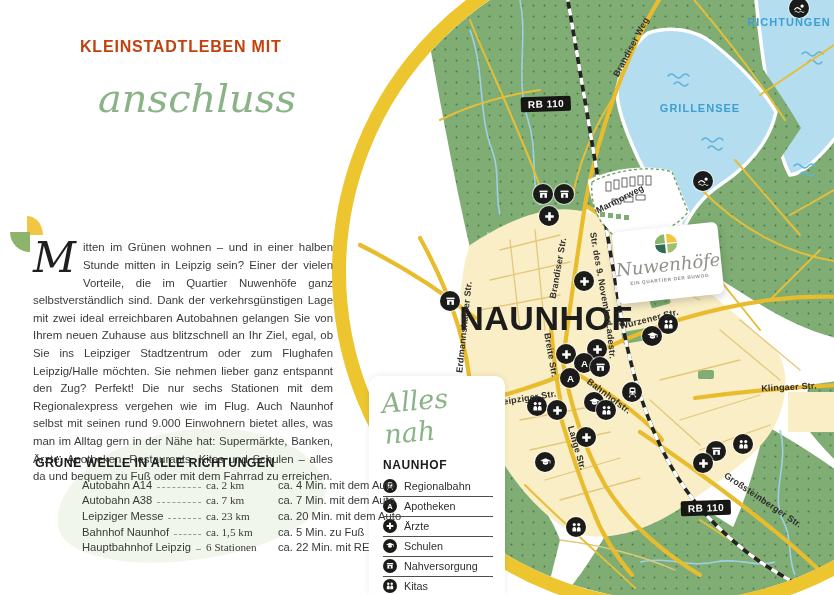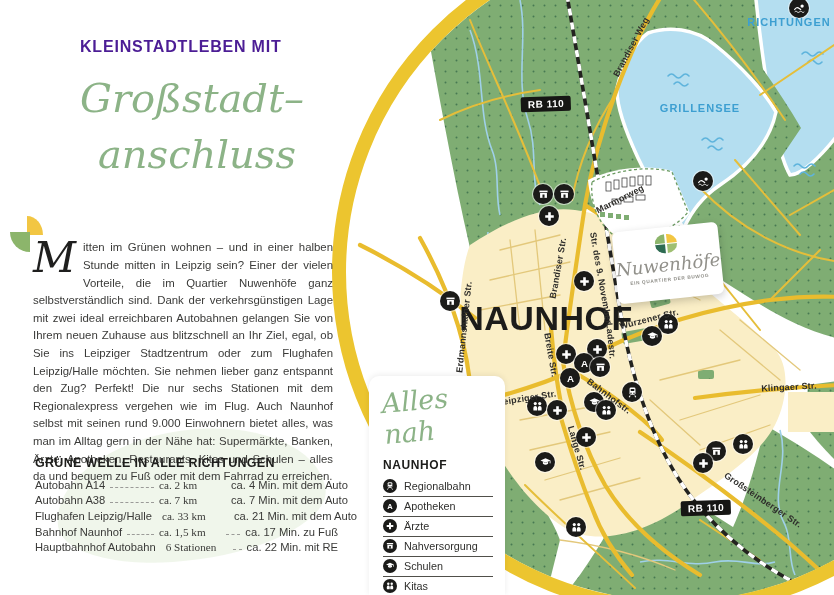--- a/index.html
+++ b/index.html
@@ -38,38 +38,38 @@
                  transform:rotate(-5deg);transform-origin:left center;margin:2px 0 8px;}
   .legend-head{font-size:12px;font-weight:800;letter-spacing:.6px;color:#1c1c1a;margin-bottom:5px;}
   .litem{display:flex;align-items:center;gap:7px;padding:2px 0 3px;border-bottom:1.4px solid #504f4a;}
   .licon{width:14px;height:14px;background:#1b1b19;border-radius:50%;flex:0 0 14px;
          display:flex;align-items:center;justify-content:center;}
   .licon svg{width:10px;height:10px;display:block;}
   .llabel{font-size:10.8px;color:#2f2f2d;}
   
   .left{position:absolute;left:0;top:0;width:360px;height:595px;z-index:4;}
   .eyebrow{position:absolute;left:80px;top:38px;font-size:16px;font-weight:800;
-           letter-spacing:.8px;color:#4c1d95;}
+           letter-spacing:.8px;color:#c2410c;}
   .headline{position:absolute;left:80px;top:70px;font-family:"DejaVu Serif",serif;font-style:italic;
             font-size:40px;color:#8cb387;line-height:56px;}
   .headline .l2{margin-left:18px;}
   .lead-leaf-y{position:absolute;left:27px;top:216px;width:16px;height:19px;background:#f2c643;
                border-radius:0 100% 0 0;}
   .lead-leaf-g{position:absolute;left:10px;top:232px;width:20px;height:20px;background:#8cb56b;
                border-radius:0 0 0 100%;}
   .para{position:absolute;left:33px;top:228px;width:300px;font-size:11.4px;line-height:17.6px;
         text-align:justify;color:#3a3a38;}
   .dropcap{float:left;font-family:"DejaVu Serif",serif;font-style:italic;font-size:42px;
            line-height:34px;margin:2px 7px 0 0;color:#1f1f1e;}
   .leafmark{position:absolute;left:55px;top:430px;width:270px;height:130px;background:#eaf2e3;
             border-radius:50% 50% 50% 50%/60% 60% 40% 40%;transform:rotate(-8deg);z-index:-1;opacity:.7;}
   .ttl{position:absolute;left:35px;top:456px;font-size:12.5px;font-weight:800;letter-spacing:.3px;color:#1d1d1b;}
   #drive-rows{position:absolute;left:35px;top:475px;width:303px;}
   .trow{display:flex;align-items:flex-end;font-size:11.2px;height:15.7px;color:#3a3a38;}
-  .c1{display:flex;flex:0 0 124px;}
+  .c1{display:flex;flex:0 0 124px;margin-left:47px;}
   .place{white-space:nowrap;}
   .lead{flex:1;border-bottom:1.4px dashed #9b9b98;margin:0 5px 3px;}
   .dist{flex:0 0 62px;white-space:nowrap;font-family:Liberation Serif, serif;}
   .time{white-space:nowrap;text-align:right;flex:1;}
 </style>
 </head>
 <body>
 
 <div class="stage">
 
@@ -429,55 +429,54 @@
           <span class="licon">
             <svg viewBox="0 0 14 14" fill="#fff">
               <path d="M5.6 2.4h2.8v3.2h3.2v2.8H8.4v3.2H5.6V8.4H2.4V5.6h3.2Z"></path>
             </svg>
           </span>
           <span class="llabel">Ärzte</span>
         </div>
         <div class="litem">
           <span class="licon">
             <svg viewBox="0 0 14 14" fill="#fff">
+              <path d="M7 2.4 12.4 4.8 7 7.2 1.6 4.8Z"></path>
+              <path d="M4.2 6.2v2.1c1.9 1.5 3.7 1.5 5.6 0V6.2L7 7.5Z"></path>
+              <rect x="11.5" y="4.8" width="0.9" height="3.2" rx="0.4"></rect>
+            </svg>
+          </span>
+          <span class="llabel">Schulen</span>
+        </div>
+        <div class="litem">
+          <span class="licon">
+            <svg viewBox="0 0 14 14" fill="#fff">
               <path d="M2.6 2.8h8.8v1.8H2.6Z"></path>
               <path d="M3.3 5.4h7.4v5.2H3.3Z"></path>
               <rect x="5.9" y="7" width="2.2" height="3.6" fill="#1b1b19"></rect>
             </svg>
           </span>
           <span class="llabel">Nahversorgung</span>
-        </div>
-        <div class="litem">
-          <span class="licon">
-            <svg viewBox="0 0 14 14" fill="#fff">
-              <path d="M7 2.4 12.4 4.8 7 7.2 1.6 4.8Z"></path>
-              <path d="M4.2 6.2v2.1c1.9 1.5 3.7 1.5 5.6 0V6.2L7 7.5Z"></path>
-              <rect x="11.5" y="4.8" width="0.9" height="3.2" rx="0.4"></rect>
-            </svg>
-          </span>
-          <span class="llabel">Schulen</span>
         </div>
         <div class="litem">
           <span class="licon">
             <svg viewBox="0 0 14 14" fill="#fff">
               <circle cx="4.6" cy="3.9" r="1.7"></circle>
               <circle cx="9.4" cy="3.9" r="1.7"></circle>
               <path d="M2.6 11.4V8.8c0-1.6.9-2.4 2-2.4s2 .8 2 2.4v2.6Z"></path>
               <path d="M7.4 11.4V8.8c0-1.6.9-2.4 2-2.4s2 .8 2 2.4v2.6Z"></path>
             </svg>
           </span>
           <span class="llabel">Kitas</span>
         </div>
       </div>
   </div>
 
   <aside class="left">
     <div class="eyebrow">KLEINSTADTLEBEN MIT</div>
     <div class="headline">
-      <div class="l1">Großstadt–</div>
       <div class="l2">anschluss</div>
     </div>
     <div class="lead-leaf-y"></div>
     <div class="lead-leaf-g"></div>
     <p class="para"><span class="dropcap">M</span><span>itten im Grünen wohnen – und in einer halben Stunde mitten in Leipzig sein? Einer der vielen Vorteile, die im Quartier Nuwenhöfe ganz selbstverständlich sind. Dank der verkehrsgünstigen Lage mit zwei ideal erreichbaren Autobahnen gelangen Sie von Ihrem neuen Zuhause aus blitzschnell an Ihr Ziel, egal, ob Sie ins Leipziger Stadtzentrum oder zum Flughafen Leipzig/Halle möchten. Sie nehmen lieber ganz entspannt den Zug? Perfekt! Die nur sechs Stationen mit dem Regionalexpress vergehen wie im Flug. Auch Naunhof selbst mit seinen rund 9.000 Einwohnern bietet alles, was man im Alltag gern in der Nähe hat: Supermärkte, Banken, Ärzte, Apotheken, Restaurants, Kitas und Schulen – alles da und bequem zu Fuß oder mit dem Fahrrad zu erreichen.</span></p>
     <div class="leafmark"></div>
     <div class="ttl">GRÜNE WELLE IN ALLE RICHTUNGEN</div>
     <div id="drive-rows">
         <div class="trow">
           <span class="c1">
@@ -492,39 +491,39 @@
           <span class="c1">
             <span class="place">Autobahn A38</span>
             <span class="lead"></span>
           </span>
           <span class="dist">ca. 7 km</span>
           <span class="lead"></span>
           <span class="time">ca. 7 Min. mit dem Auto</span>
         </div>
         <div class="trow">
           <span class="c1">
-            <span class="place">Flughafen Leipzig/Halle</span>
+            <span class="place">Leipziger Messe</span>
             <span class="lead"></span>
           </span>
-          <span class="dist">ca. 33 km</span>
+          <span class="dist">ca. 23 km</span>
           <span class="lead"></span>
-          <span class="time">ca. 21 Min. mit dem Auto</span>
+          <span class="time">ca. 20 Min. mit dem Auto</span>
         </div>
         <div class="trow">
           <span class="c1">
             <span class="place">Bahnhof Naunhof</span>
             <span class="lead"></span>
           </span>
           <span class="dist">ca. 1,5 km</span>
           <span class="lead"></span>
-          <span class="time">ca. 17 Min. zu Fuß</span>
+          <span class="time">ca. 5 Min. zu Fuß</span>
         </div>
         <div class="trow">
           <span class="c1">
-            <span class="place">Hauptbahnhof Autobahn</span>
+            <span class="place">Hauptbahnhof Leipzig</span>
             <span class="lead"></span>
           </span>
           <span class="dist">6 Stationen</span>
           <span class="lead"></span>
           <span class="time">ca. 22 Min. mit RE</span>
         </div>
       </div>
   </aside>
 </div>
 

